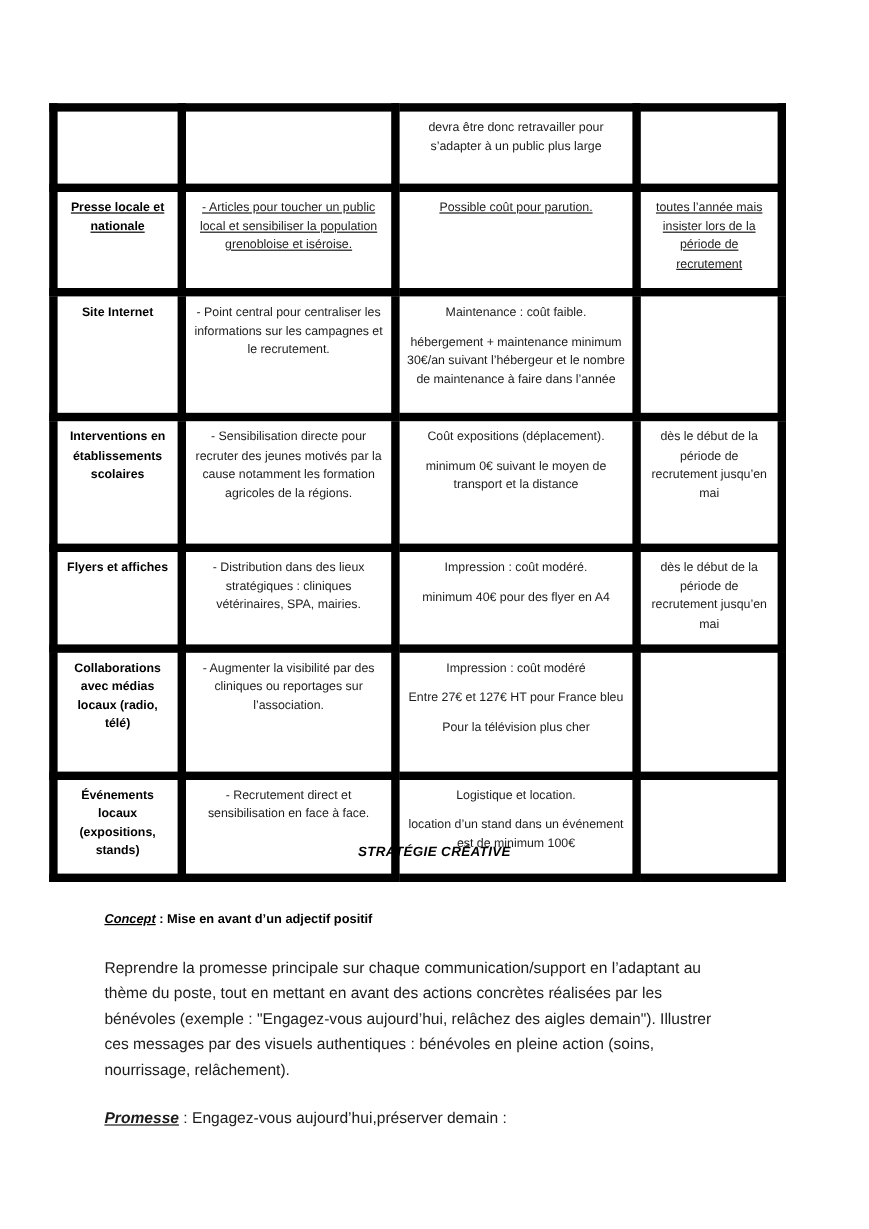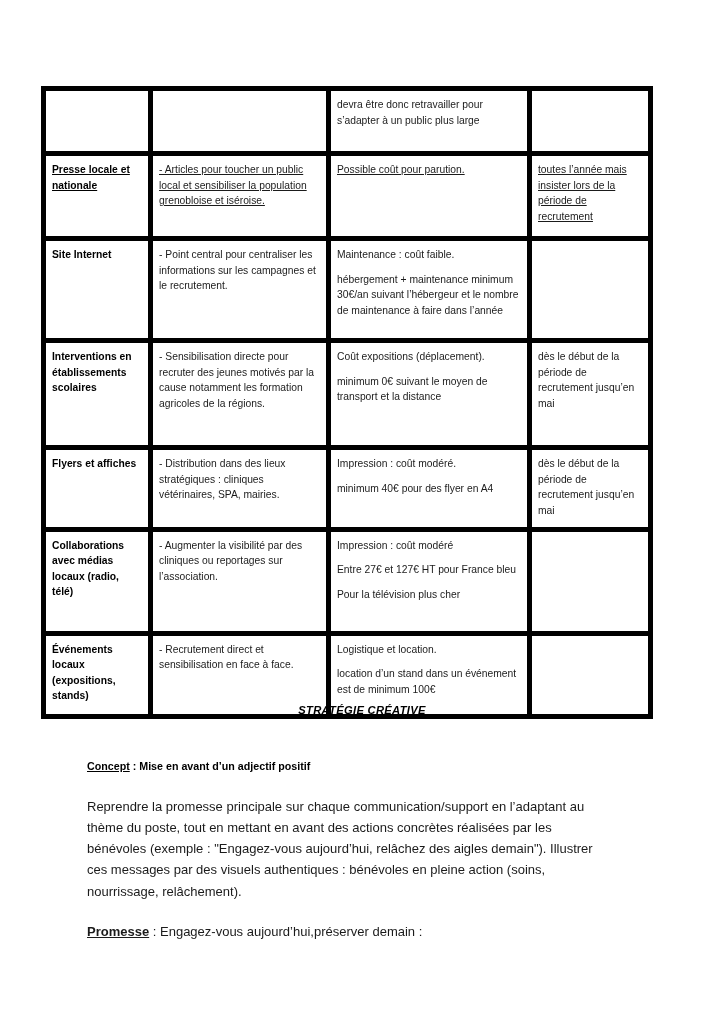--- a/index.html
+++ b/index.html
@@ -34,26 +34,27 @@
     width: 607px;
     border-collapse: collapse;
     table-layout: fixed;
   }
   .strategy-table col.c1 { width: 107px; }
   .strategy-table col.c2 { width: 178px; }
   .strategy-table col.c3 { width: 201px; }
   .strategy-table col.c4 { width: 121px; }
 
   .strategy-table td {
-    border: 5px solid #000000;
+    border: 7px solid #000000;
     vertical-align: top;
     padding: 6px 6px 8px 6px;
     font-size: 10.3px;
     line-height: 1.52;
     color: #1b1b1b;
+    text-align: center;
   }
   .strategy-table td.chan {
     font-weight: bold;
     color: #000000;
   }
   .strategy-table td p {
     margin: 0 0 9px 0;
   }
   .strategy-table td p:last-child {
     margin-bottom: 0;
@@ -104,20 +105,21 @@
   }
   .prose .promesse-line {
     margin-bottom: 19px;
   }
   .prose .signature {
     margin-bottom: 0;
   }
   .u-bold {
     font-weight: bold;
     text-decoration: underline;
+    font-style: italic;
   }
 </style>
 </head>
 <body>
 
 <div class="page">
 
   <table class="strategy-table">
     <colgroup>
       <col class="c1">

